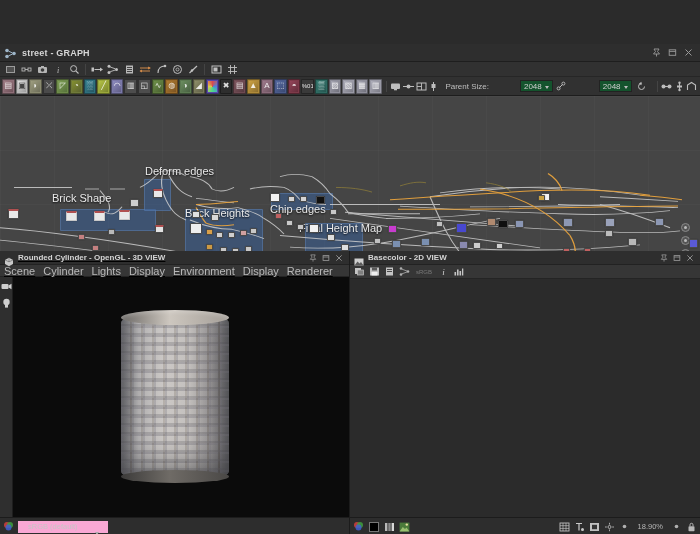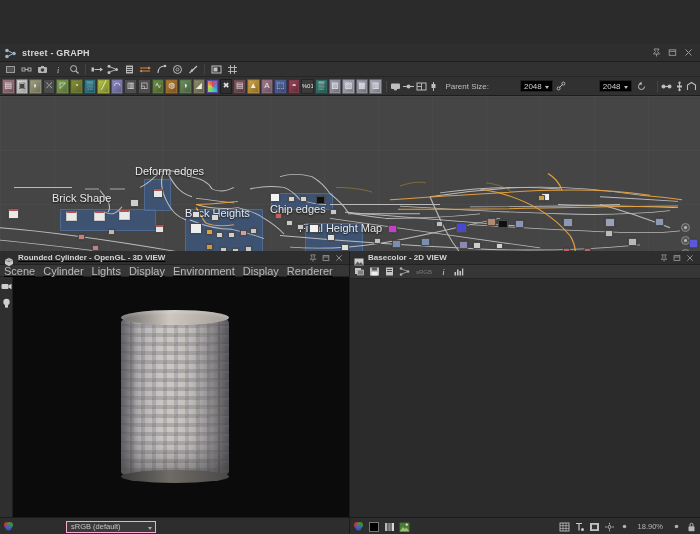--- a/index.html
+++ b/index.html
@@ -44,21 +44,21 @@
   .cbtn .inner { position:absolute; inset:1px; opacity:.95; }
   .cbtn .glyph { position:relative; z-index:2; font-size:8px; color:rgba(255,255,255,.85); line-height:1; }
   .gbtn {
     width:15px; height:15px; margin-right:1px; display:flex; align-items:center; justify-content:center;
     color:#bdbdbd;
   }
   .parentsize {
     display:flex; align-items:center; gap:3px; margin-left:6px; color:#bfbfbf; font-size:8px; white-space:nowrap;
   }
   .combo {
-    background:#000000; border:1px solid #222; color:#cfcfcf; font-size:8px;
+    background:#14532d; border:1px solid #222; color:#cfcfcf; font-size:8px;
     height:12px; padding:0 10px 0 3px; display:flex; align-items:center; position:relative; min-width:30px;margin-left:28px;
   }
   .combo:after {
     content:''; position:absolute; right:3px; top:5px;
     border-left:2.5px solid transparent; border-right:2.5px solid transparent; border-top:3px solid #bbb;
   }
 
   
   .graph {
     flex: 1 1 auto; position: relative; background: #454545; overflow:hidden;
@@ -171,22 +171,22 @@
   }
 
   
   .statusbars { flex:0 0 17px; display:flex; height:17px; background:#2d2d2d; border-top:1px solid #1c1c1c; }
   .sb { display:flex; align-items:center; height:17px; }
   .sb.left { width:350px; padding:0 3px; gap:3px; border-right:1px solid #1c1c1c; }
   .sb.right { width:350px; padding:0 3px; gap:3px; }
   .sb .spacer { flex:1; }
   .sicon { width:12px; height:12px; display:flex; align-items:center; justify-content:center; }
   .sb-combo {
-    background:#3a3a3a; border:1px solid #f9a8d4; color:#c6c6c6; font-size:7.5px;
-    height:12px; min-width:90px; padding:0 11px 0 4px; display:flex; align-items:center; position:relative;margin-left:48px;
+    background:#3a3a3a; border:6px solid #f9a8d4; color:#c6c6c6; font-size:7.5px;
+    height:12px; min-width:90px; padding:0 11px 0 4px; display:flex; align-items:center; position:relative;
   }
   .sb-combo:after {
     content:''; position:absolute; right:3px; top:5px;
     border-left:2.5px solid transparent; border-right:2.5px solid transparent; border-top:3px solid #aaa;
   }
   .zoomval { color:#b6b6b6; font-size:7.5px; padding:0 4px; }
   .sq { width:10px; height:10px; border:1px solid #555; }
 </style>
 </head>
 <body>
@@ -577,21 +577,21 @@
         <path d="M640,128 C660,130 672,132 682,134"></path>
       </g>
       <g stroke="#8a7a3a" stroke-width="1" fill="none" opacity=".9">
         <path d="M336,118 C350,118 362,120 372,124"></path>
         <path d="M400,116 C410,112 418,110 426,112"></path>
         <path d="M486,112 C498,114 506,118 512,124"></path>
       </g>
     </svg>
 
     <div class="frame-label" style="left:52px;top:96px">Brick Shape</div>
-    <div class="frame-label" style="left:135px;top:69px">Deform edges</div>
+    <div class="frame-label" style="left:145px;top:69px">Deform edges</div>
     <div class="frame-label" style="left:185px;top:111px">Brick Heights</div>
     <div class="frame-label" style="left:270px;top:107px">Chip edges</div>
     <div class="frame-label" style="left:299px;top:126px">Final Height Map</div>
 
     <div class="gnode" style="left:8px;top:113px;width:11px;height:10px;background:#e8e8e8;border-top:2px solid #b05050"></div>
     <div class="gnode sel" style="left:66px;top:115px;width:11px;height:10px;background:#e8e8e8;border-top:2px solid #b05050"></div>
     <div class="gnode sel" style="left:94px;top:115px;width:11px;height:10px;background:#e8e8e8;border-top:2px solid #b05050"></div>
     <div class="gnode sel" style="left:119px;top:114px;width:11px;height:10px;background:#e8e8e8;border-top:2px solid #b05050"></div>
     <div class="gnode" style="left:78px;top:138px;width:7px;height:6px;background:#c48080"></div>
     <div class="gnode" style="left:92px;top:149px;width:7px;height:6px;background:#c48080"></div>

